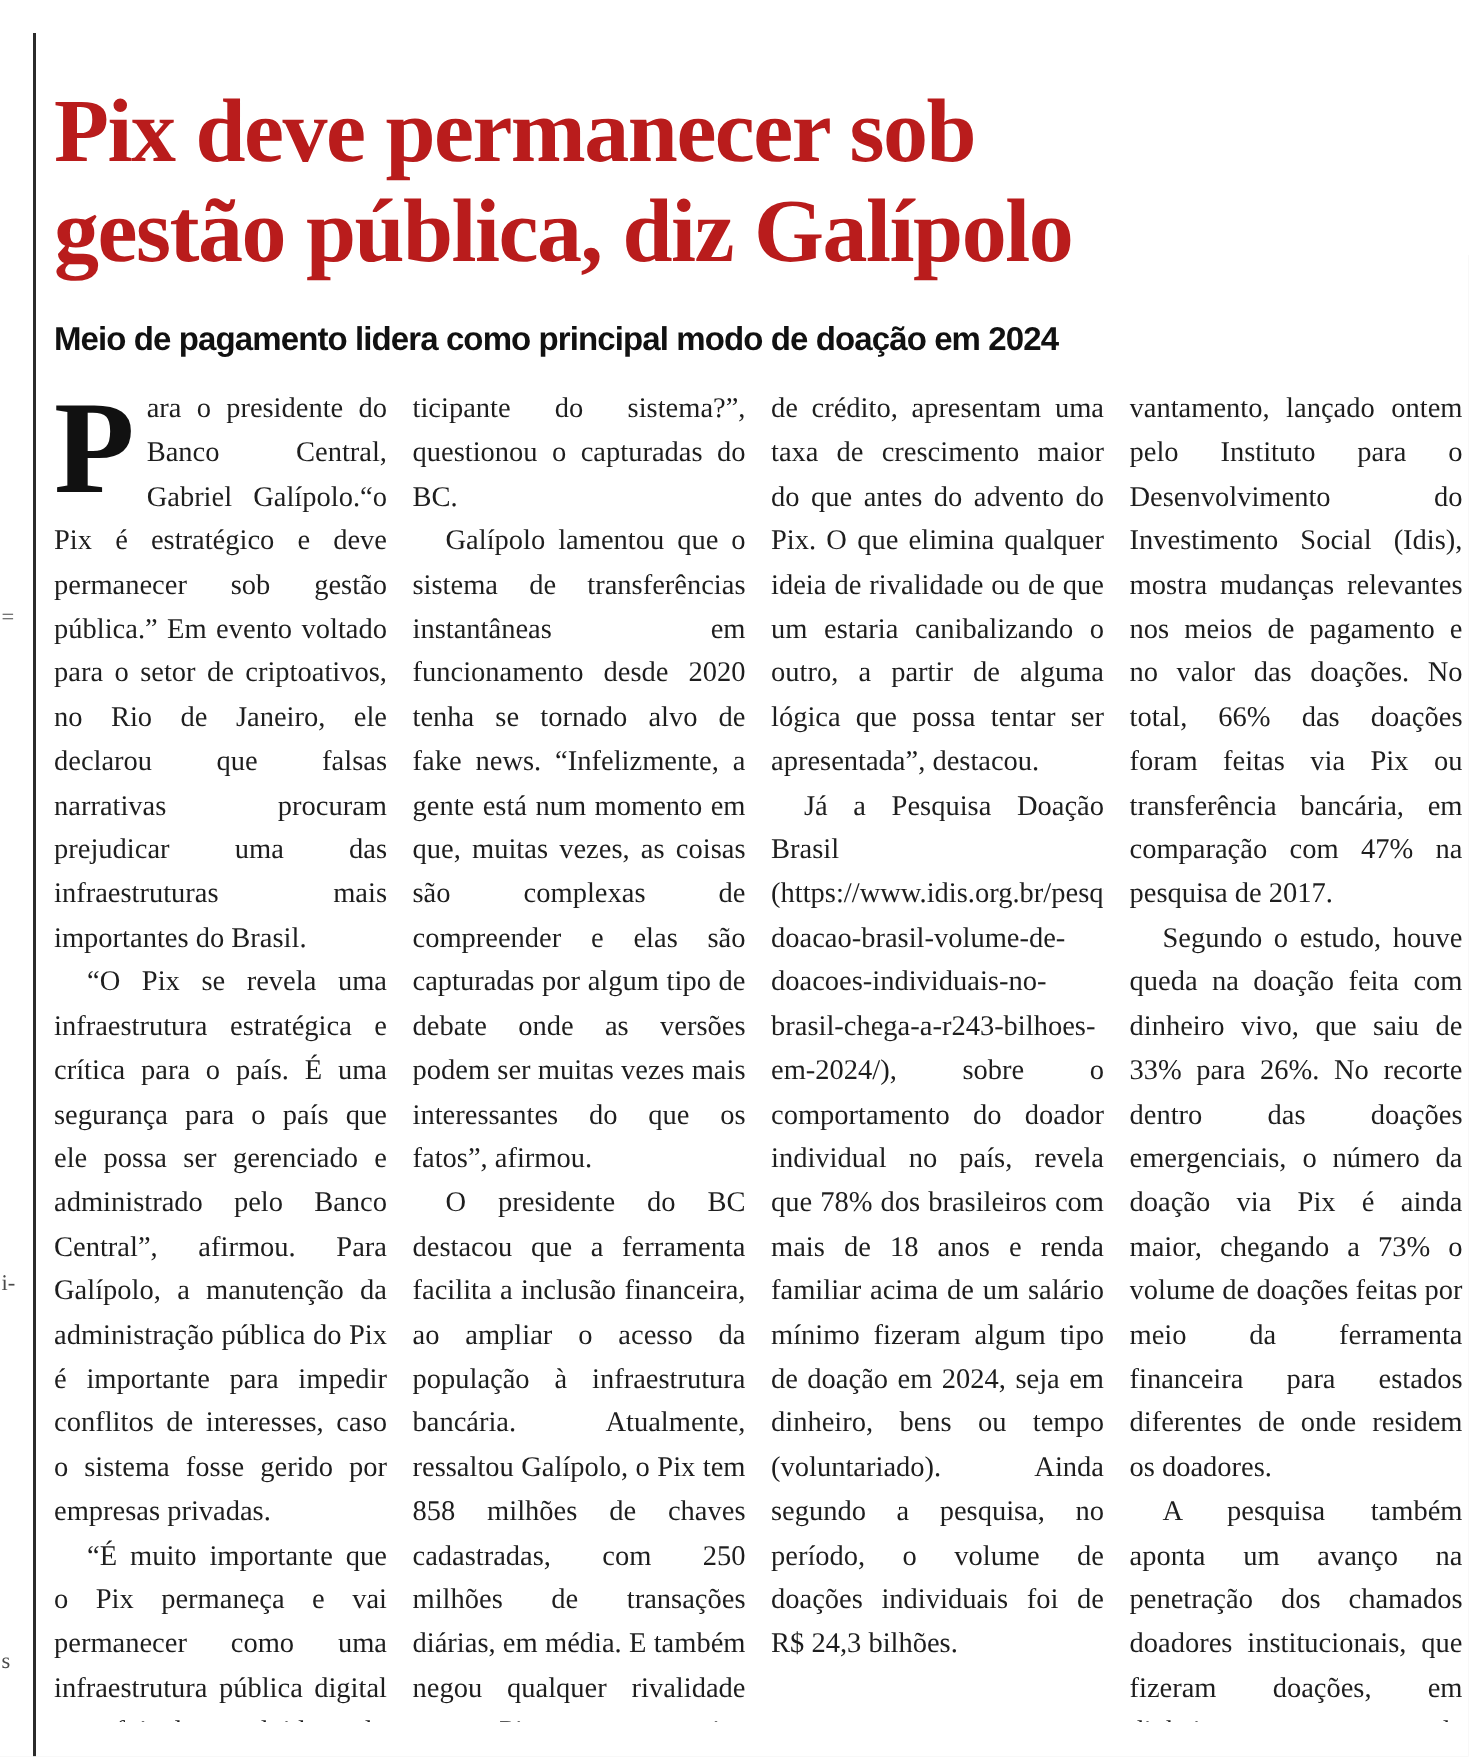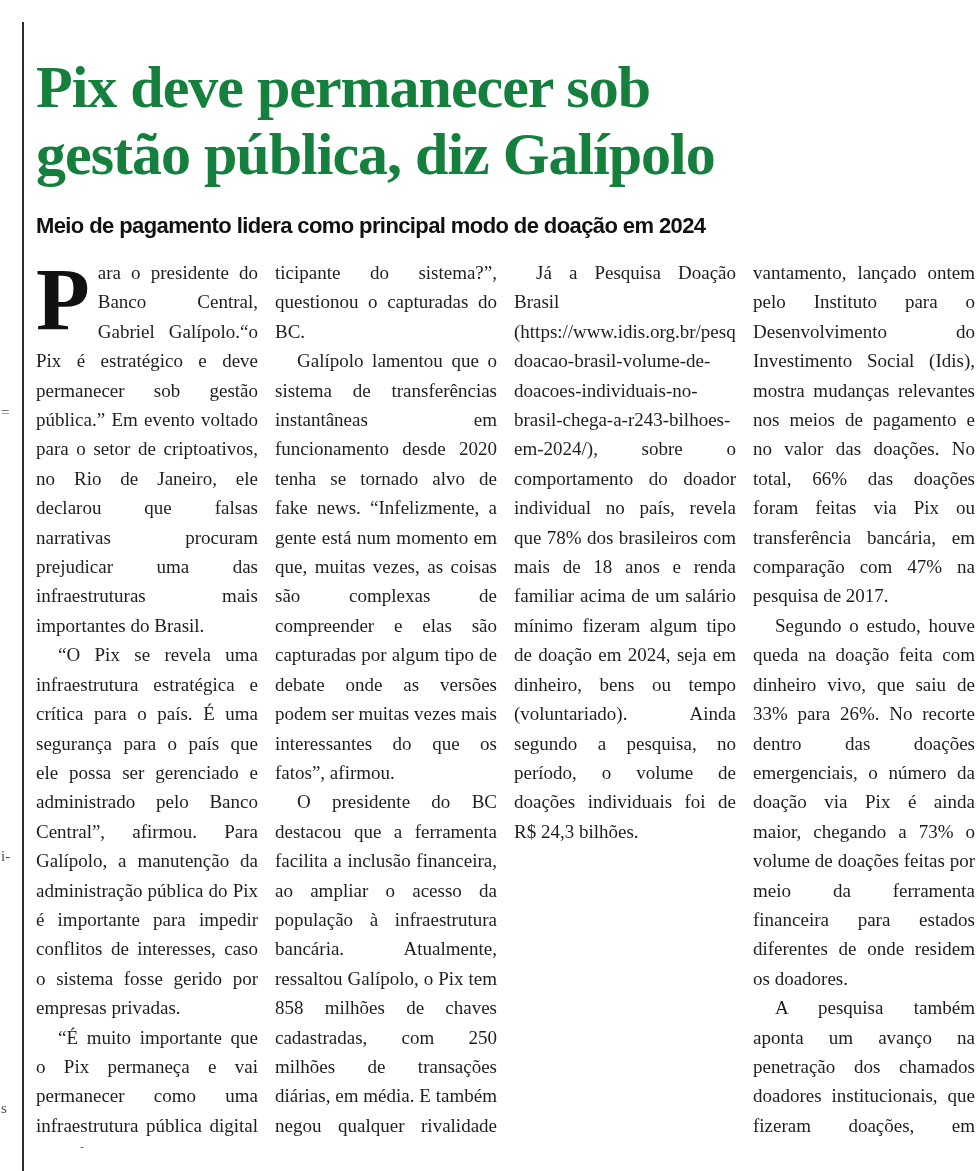--- a/index.html
+++ b/index.html
@@ -22,21 +22,21 @@
   .headline {
     position: absolute;
     left: 36px;
     top: 14px;
     width: 930px;
     font-family: "Liberation Serif", serif;
     font-weight: 700;
     font-size: 60px;
     line-height: 67px;
     letter-spacing: -1px;
-    color: #15803d;
+    color: #b91c1c;
     white-space: pre-line;
   }
   .subheadline {
     position: absolute;
     left: 36px;
     top: 189px;
     width: 940px;
     font-family: "Liberation Sans", sans-serif;
     font-weight: 700;
     font-size: 22px;
@@ -108,20 +108,21 @@
         <p class=""><span class="dropcap">P</span>ara o presidente do Banco Central, Gabriel Galípolo.“o Pix é estratégico e deve permanecer sob gestão pública.” Em evento voltado para o setor de criptoativos, no Rio de Janeiro, ele declarou que falsas narrativas procuram prejudicar uma das infraestruturas mais importantes do Brasil.</p>
         <p class="indent">“O Pix se revela uma infraestrutura estratégica e crítica para o país. É uma segurança para o país que ele possa ser gerenciado e administrado pelo Banco Central”, afirmou. Para Galípolo, a manutenção da administração pública do Pix é importante para impedir conflitos de interesses, caso o sistema fosse gerido por empresas privadas.</p>
         <p class="indent">“É muito importante que o Pix permaneça e vai permanecer como uma infraestrutura pública digital que foi desenvolvida pelo Banco Central. Se a gente tivesse qualquer tipo de incumbente sendo gestor do Pix, vocês imaginam os conflitos de interesse que a gente poderia ter a cada decisão de se incluir ou retirar um novo par-</p>
       </div>
       <div class="col">
         <p class="">ticipante do sistema?”, questionou o capturadas do BC.</p>
         <p class="indent">Galípolo lamentou que o sistema de transferências instantâneas em funcionamento desde 2020 tenha se tornado alvo de fake news. “Infelizmente, a gente está num momento em que, muitas vezes, as coisas são complexas de compreender e elas são capturadas por algum tipo de debate onde as versões podem ser muitas vezes mais interessantes do que os fatos”, afirmou.</p>
         <p class="indent">O presidente do BC destacou que a ferramenta facilita a inclusão financeira, ao ampliar o acesso da população à infraestrutura bancária. Atualmente, ressaltou Galípolo, o Pix tem 858 milhões de chaves cadastradas, com 250 milhões de transações diárias, em média. E também negou qualquer rivalidade entre o Pix e os outros meios de pagamento. Segundo ele, a ferramenta não está provocando prejuízos aos bancos porque as transações com cartões de crédito e de débito aumentaram mais nos últimos anos do que cresciam antes do Pix.</p>
       </div>
       <div class="col">
+        <p class="">de crédito, apresentam uma taxa de crescimento maior do que antes do advento do Pix. O que elimina qualquer ideia de rivalidade ou de que um estaria canibalizando o outro, a partir de alguma lógica que possa tentar ser apresentada”, destacou.</p>
         <p class="indent">Já a Pesquisa Doação Brasil (https://www.idis.org.br/pesquisa-doacao-brasil-volume-de-doacoes-individuais-no-brasil-chega-a-r243-bilhoes-em-2024/), sobre o comportamento do doador individual no país, revela que 78% dos brasileiros com mais de 18 anos e renda familiar acima de um salário mínimo fizeram algum tipo de doação em 2024, seja em dinheiro, bens ou tempo (voluntariado). Ainda segundo a pesquisa, no período, o volume de doações individuais foi de R$ 24,3 bilhões.</p>
       </div>
       <div class="col">
         <p class="">vantamento, lançado ontem pelo Instituto para o Desenvolvimento do Investimento Social (Idis), mostra mudanças relevantes nos meios de pagamento e no valor das doações. No total, 66% das doações foram feitas via Pix ou transferência bancária, em comparação com 47% na pesquisa de 2017.</p>
         <p class="indent">Segundo o estudo, houve queda na doação feita com dinheiro vivo, que saiu de 33% para 26%. No recorte dentro das doações emergenciais, o número da doação via Pix é ainda maior, chegando a 73% o volume de doações feitas por meio da ferramenta financeira para estados diferentes de onde residem os doadores.</p>
         <p class="indent">A pesquisa também aponta um avanço na penetração dos chamados doadores institucionais, que fizeram doações, em dinheiro, para causas de interesse público, conforme a faixa de renda: 54% entre quem recebe de quatro a seis salários mínimos (14 p.p. em relação a 2022); 60% entre seis e oito (6 p.p.) e 63% entre os que recebem mais de oito salários mínimos (10 p.p.)</p>
       </div>
     </div>
 
 </div>

